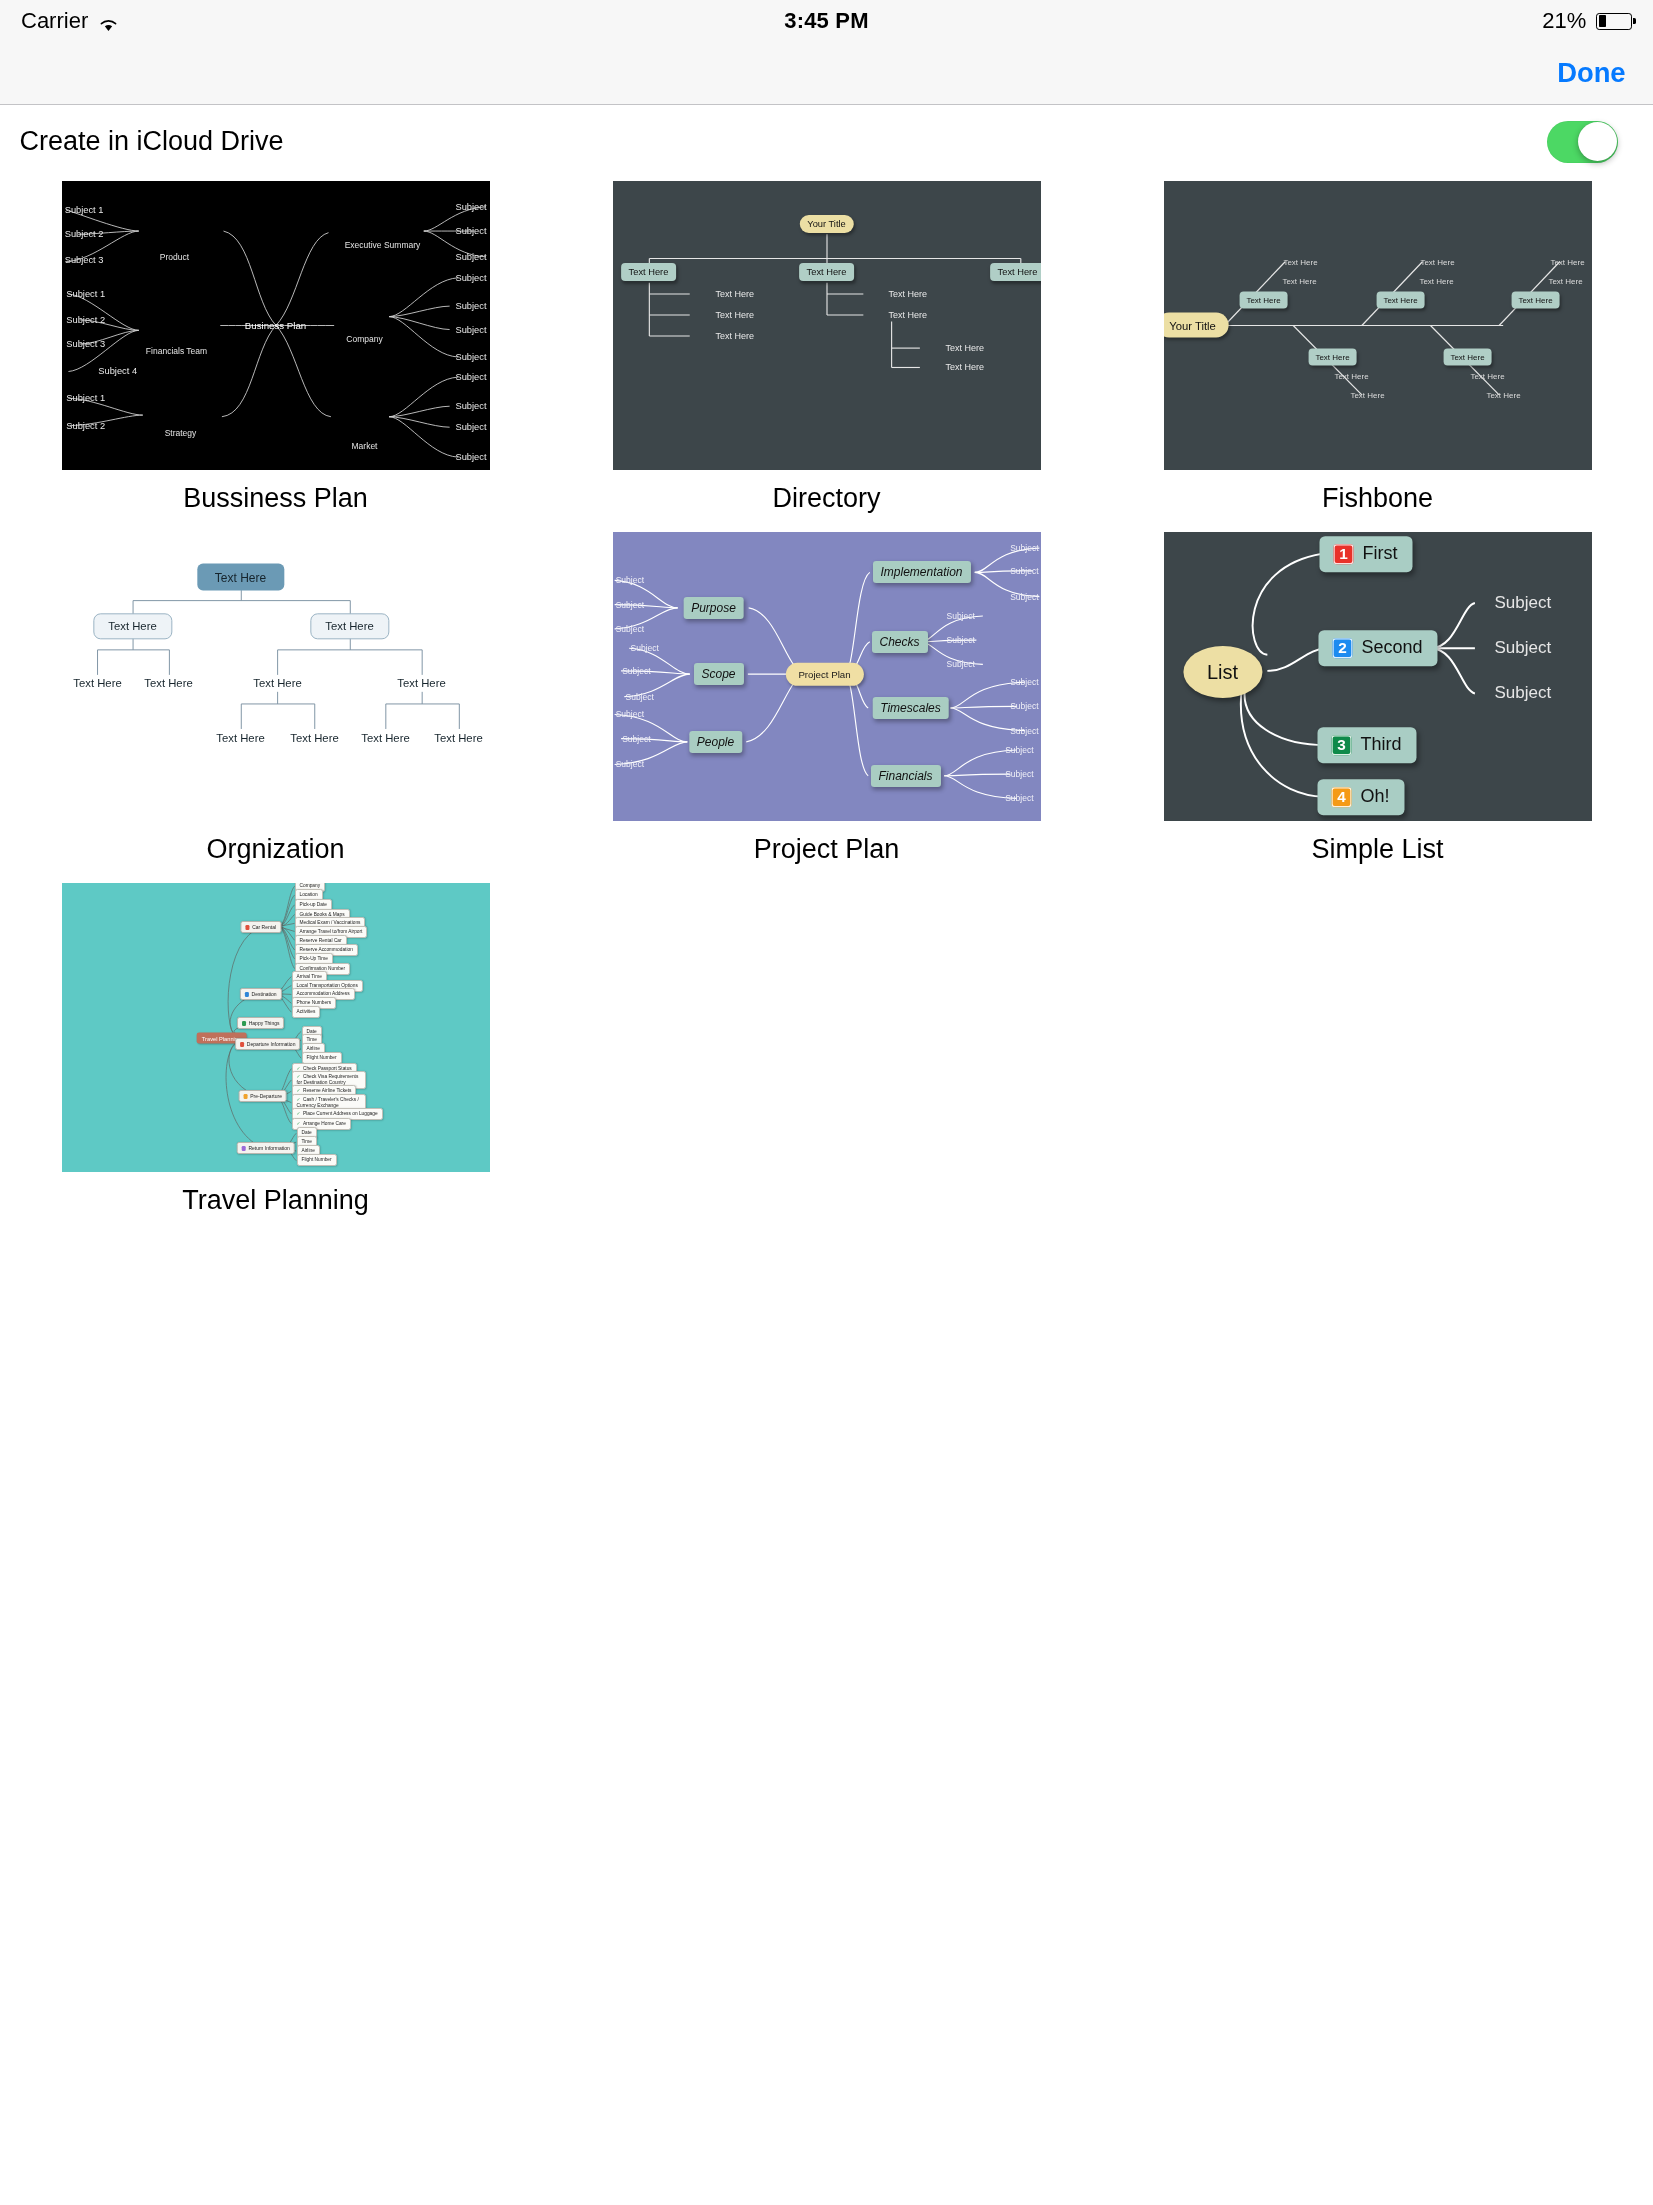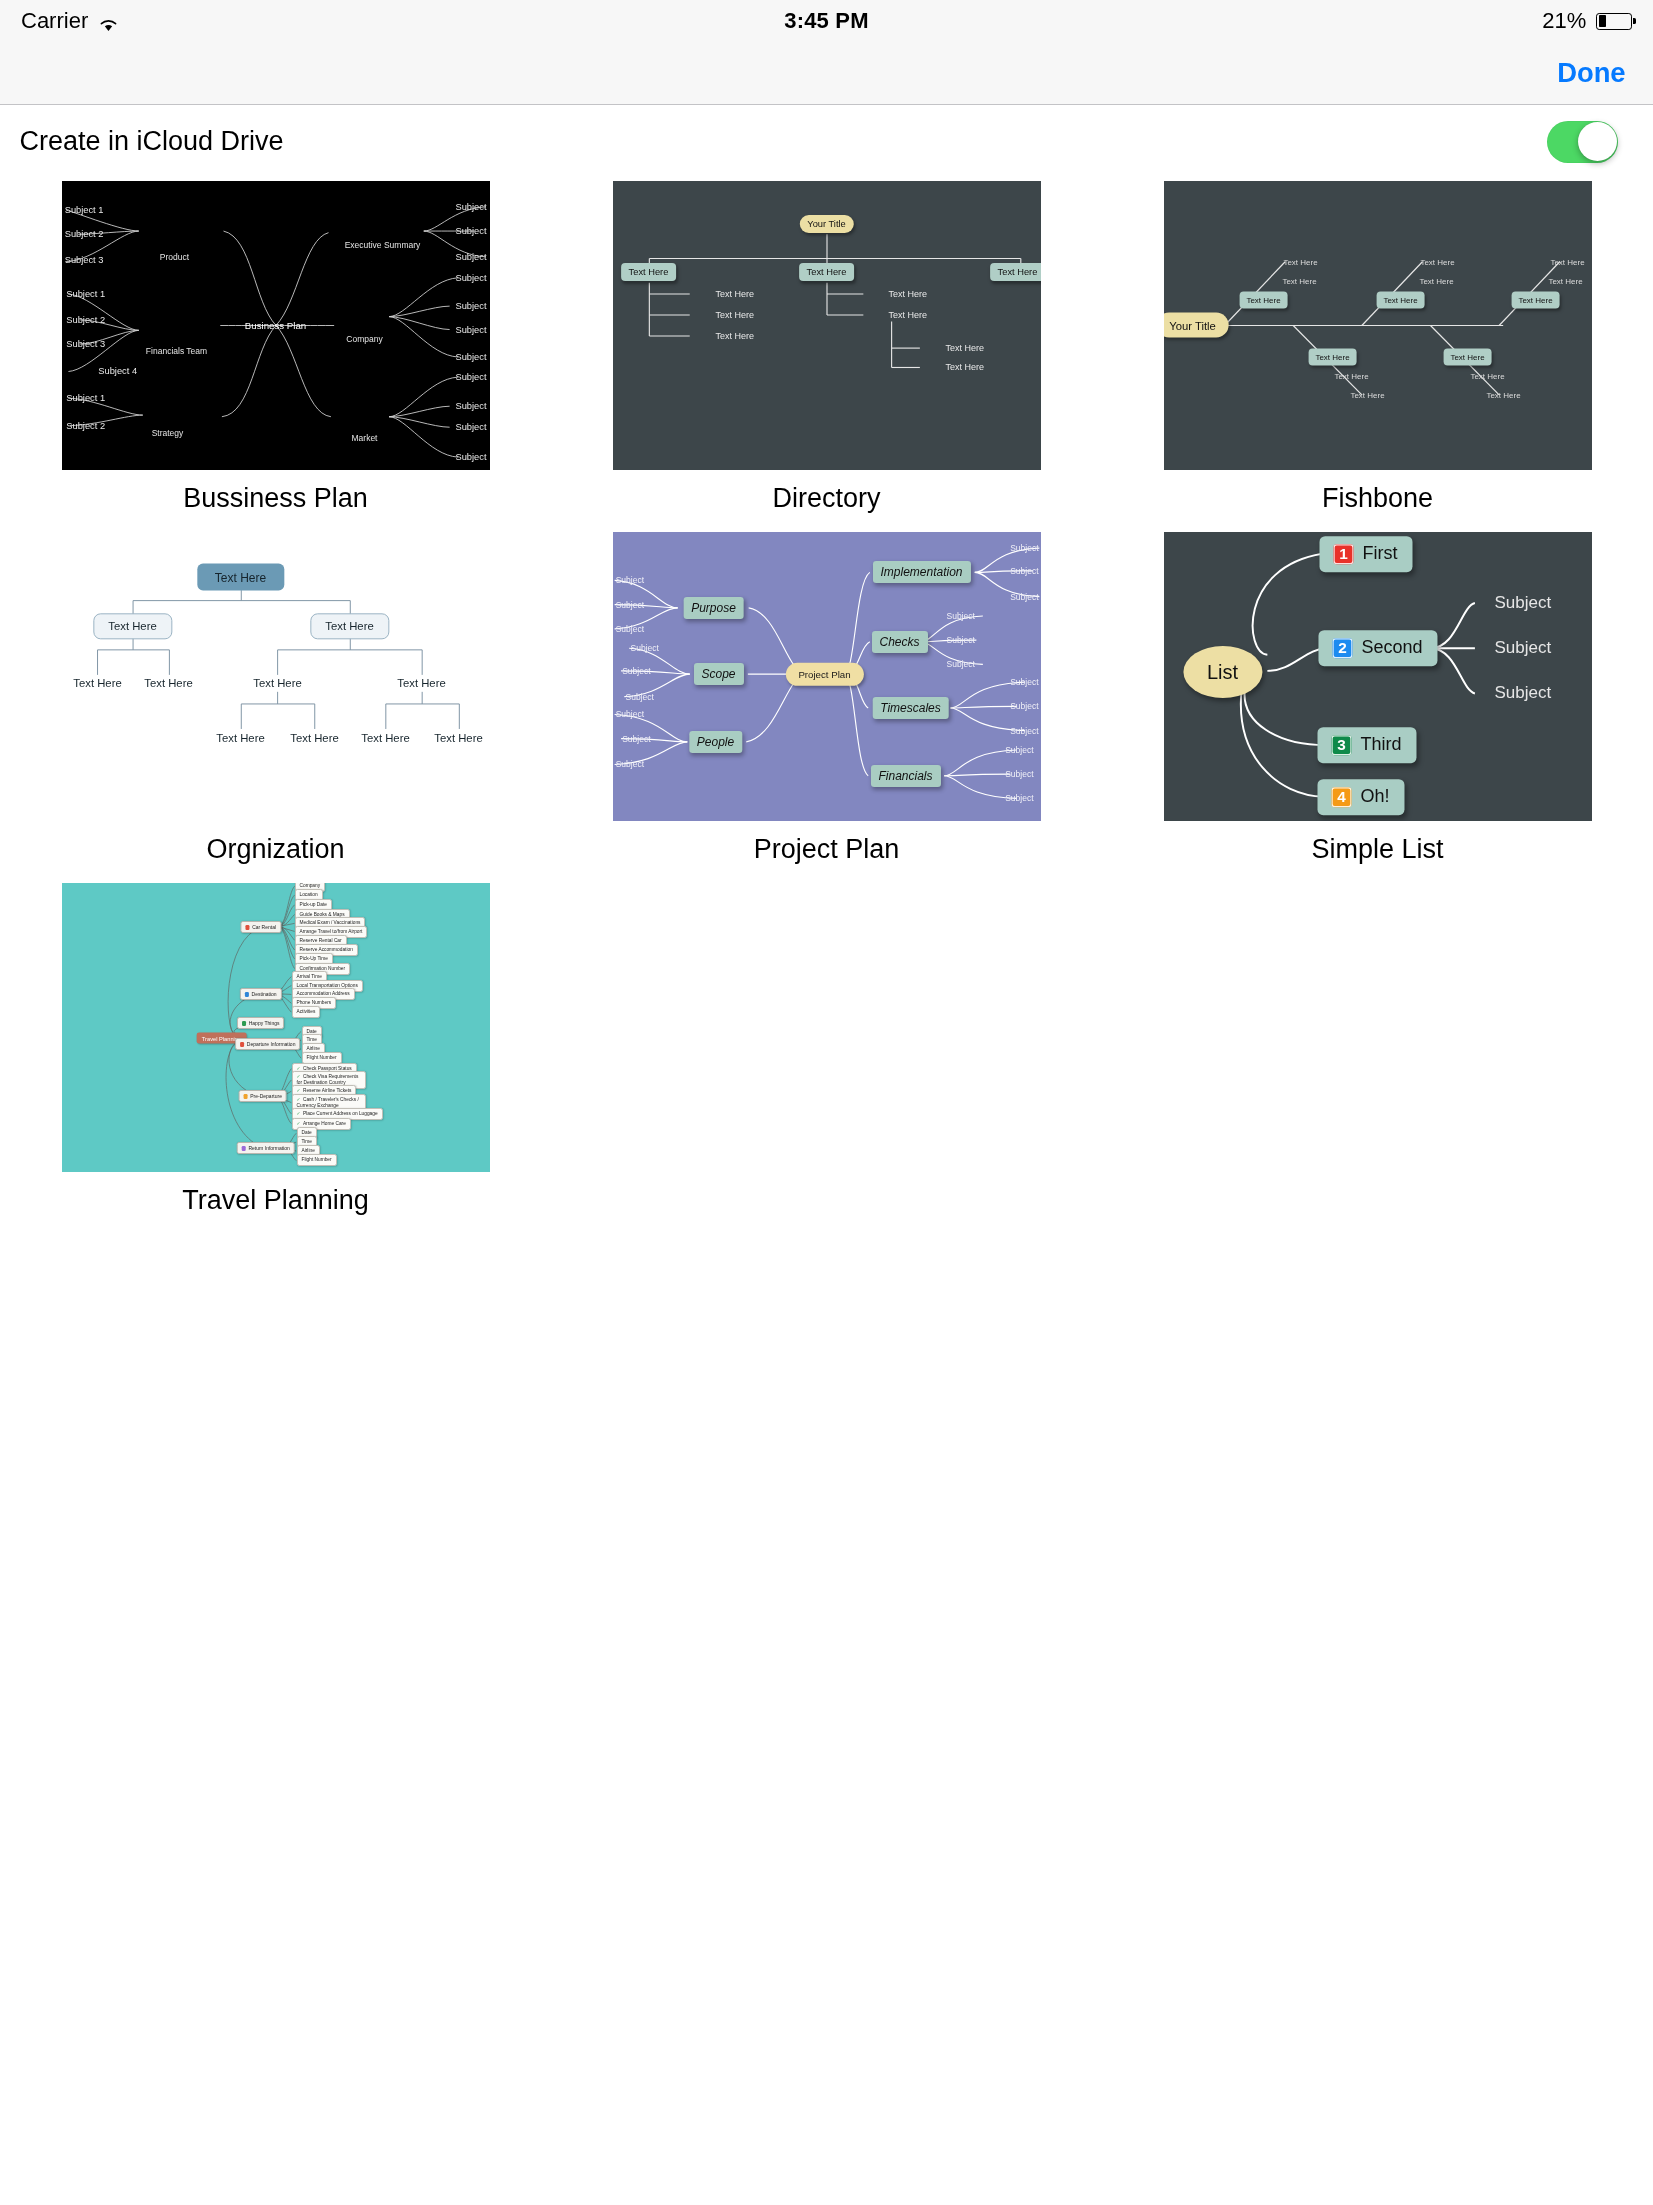--- a/index.html
+++ b/index.html
@@ -363,21 +363,21 @@
 
         <div class="bp-ico" style="left:119px; top:229px;">
           <svg width="50" height="37" viewBox="0 0 62 46">
             <path d="M2 30 C2 12 14 4 26 4 L34 4 L34 42 L12 42 C6 42 2 38 2 30 Z" fill="#69a098"></path>
             <path d="M60 30 C60 12 48 4 36 4 L28 4 L28 42 L50 42 C56 42 60 38 60 30 Z" fill="#9ac13e"></path>
             <ellipse cx="31" cy="18" rx="9" ry="11" fill="#f2f6d8"></ellipse>
             <rect x="28" y="27" width="6" height="8" rx="1.5" fill="#f2f6d8"></rect>
             <text x="31" y="24" font-size="15" font-weight="700" fill="#5f8f36" text-anchor="middle" font-family="Liberation Sans, sans-serif">!</text>
           </svg>
         </div>
-        <div class="bp-topic" style="left:106px; top:247px;">Strategy</div>
+        <div class="bp-topic" style="left:119px; top:247px;">Strategy</div>
         <div class="bp-label" style="left:4.8px;  top:217px;">Subject 1</div>
         <div class="bp-label" style="left:4.8px;  top:245px;">Subject 2</div>
 
         <div class="bp-ico" style="left:321px; top:38px;">
           <svg width="32" height="37" viewBox="0 0 40 46">
             <ellipse cx="20" cy="8" rx="9" ry="6" fill="#2b2b2b"></ellipse>
             <circle cx="20" cy="13" r="7.5" fill="#f3c08a"></circle>
             <path d="M7 42 C7 30 13 25 20 25 C27 25 33 30 33 42 Z" fill="#4a4a4a"></path>
             <path d="M16 25 L20 34 L24 25 L20 27 Z" fill="#fff"></path>
             <path d="M19.2 27 L20.8 27 L21.4 38 L20 40 L18.6 38 Z" fill="#c42b2b"></path>
@@ -419,21 +419,21 @@
         <div class="bp-ico" style="left:303px; top:234px;">
           <svg width="34" height="34" viewBox="0 0 42 42">
             <circle cx="21" cy="21" r="20" fill="#f2b134"></circle>
             <circle cx="21" cy="21" r="16" fill="#f7c663"></circle>
             <rect x="12" y="16" width="4" height="13" fill="#fff"></rect>
             <rect x="19" y="12" width="4" height="17" fill="#e0503c"></rect>
             <rect x="26" y="18" width="4" height="11" fill="#fff"></rect>
             <path d="M11 28 L18 21 L23 25 L32 13" stroke="#2f9b52" stroke-width="2" fill="none"></path>
           </svg>
         </div>
-        <div class="bp-topic" style="left:303px; top:252px;">Market</div>
+        <div class="bp-topic" style="left:303px; top:260px;">Market</div>
         <div class="bp-label r" style="left:425px; top:196px;">Subject</div>
         <div class="bp-label r" style="left:425px; top:225px;">Subject</div>
         <div class="bp-label r" style="left:425px; top:246px;">Subject</div>
         <div class="bp-label r" style="left:425px; top:276px;">Subject</div>
       </div>
     </div>
     <div class="caption">Bussiness Plan</div>
   </div>
 
   <div class="cell">

